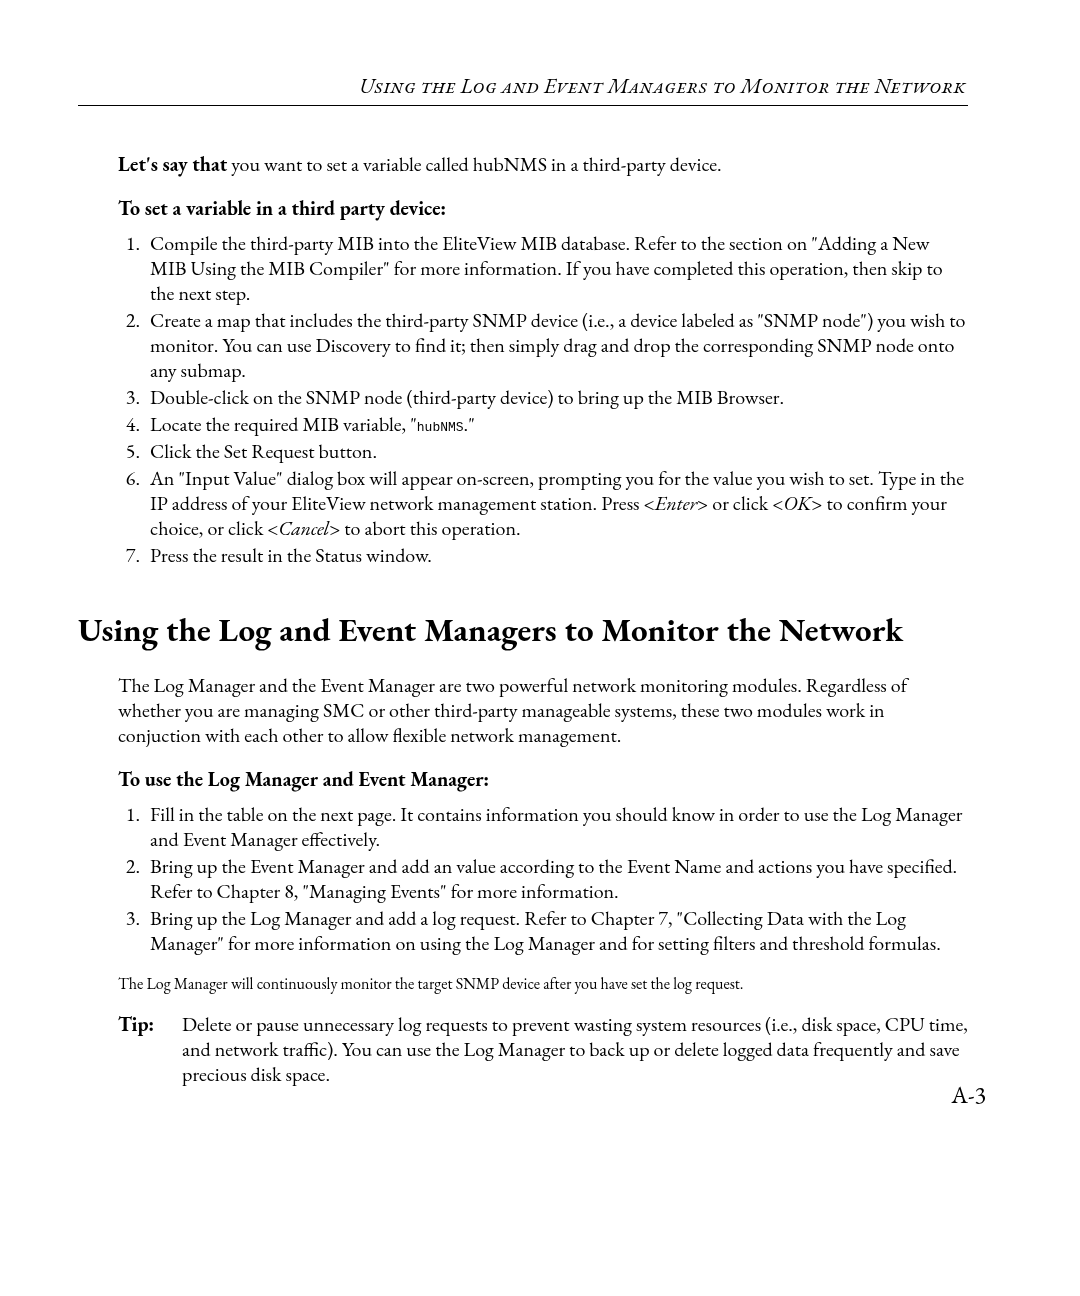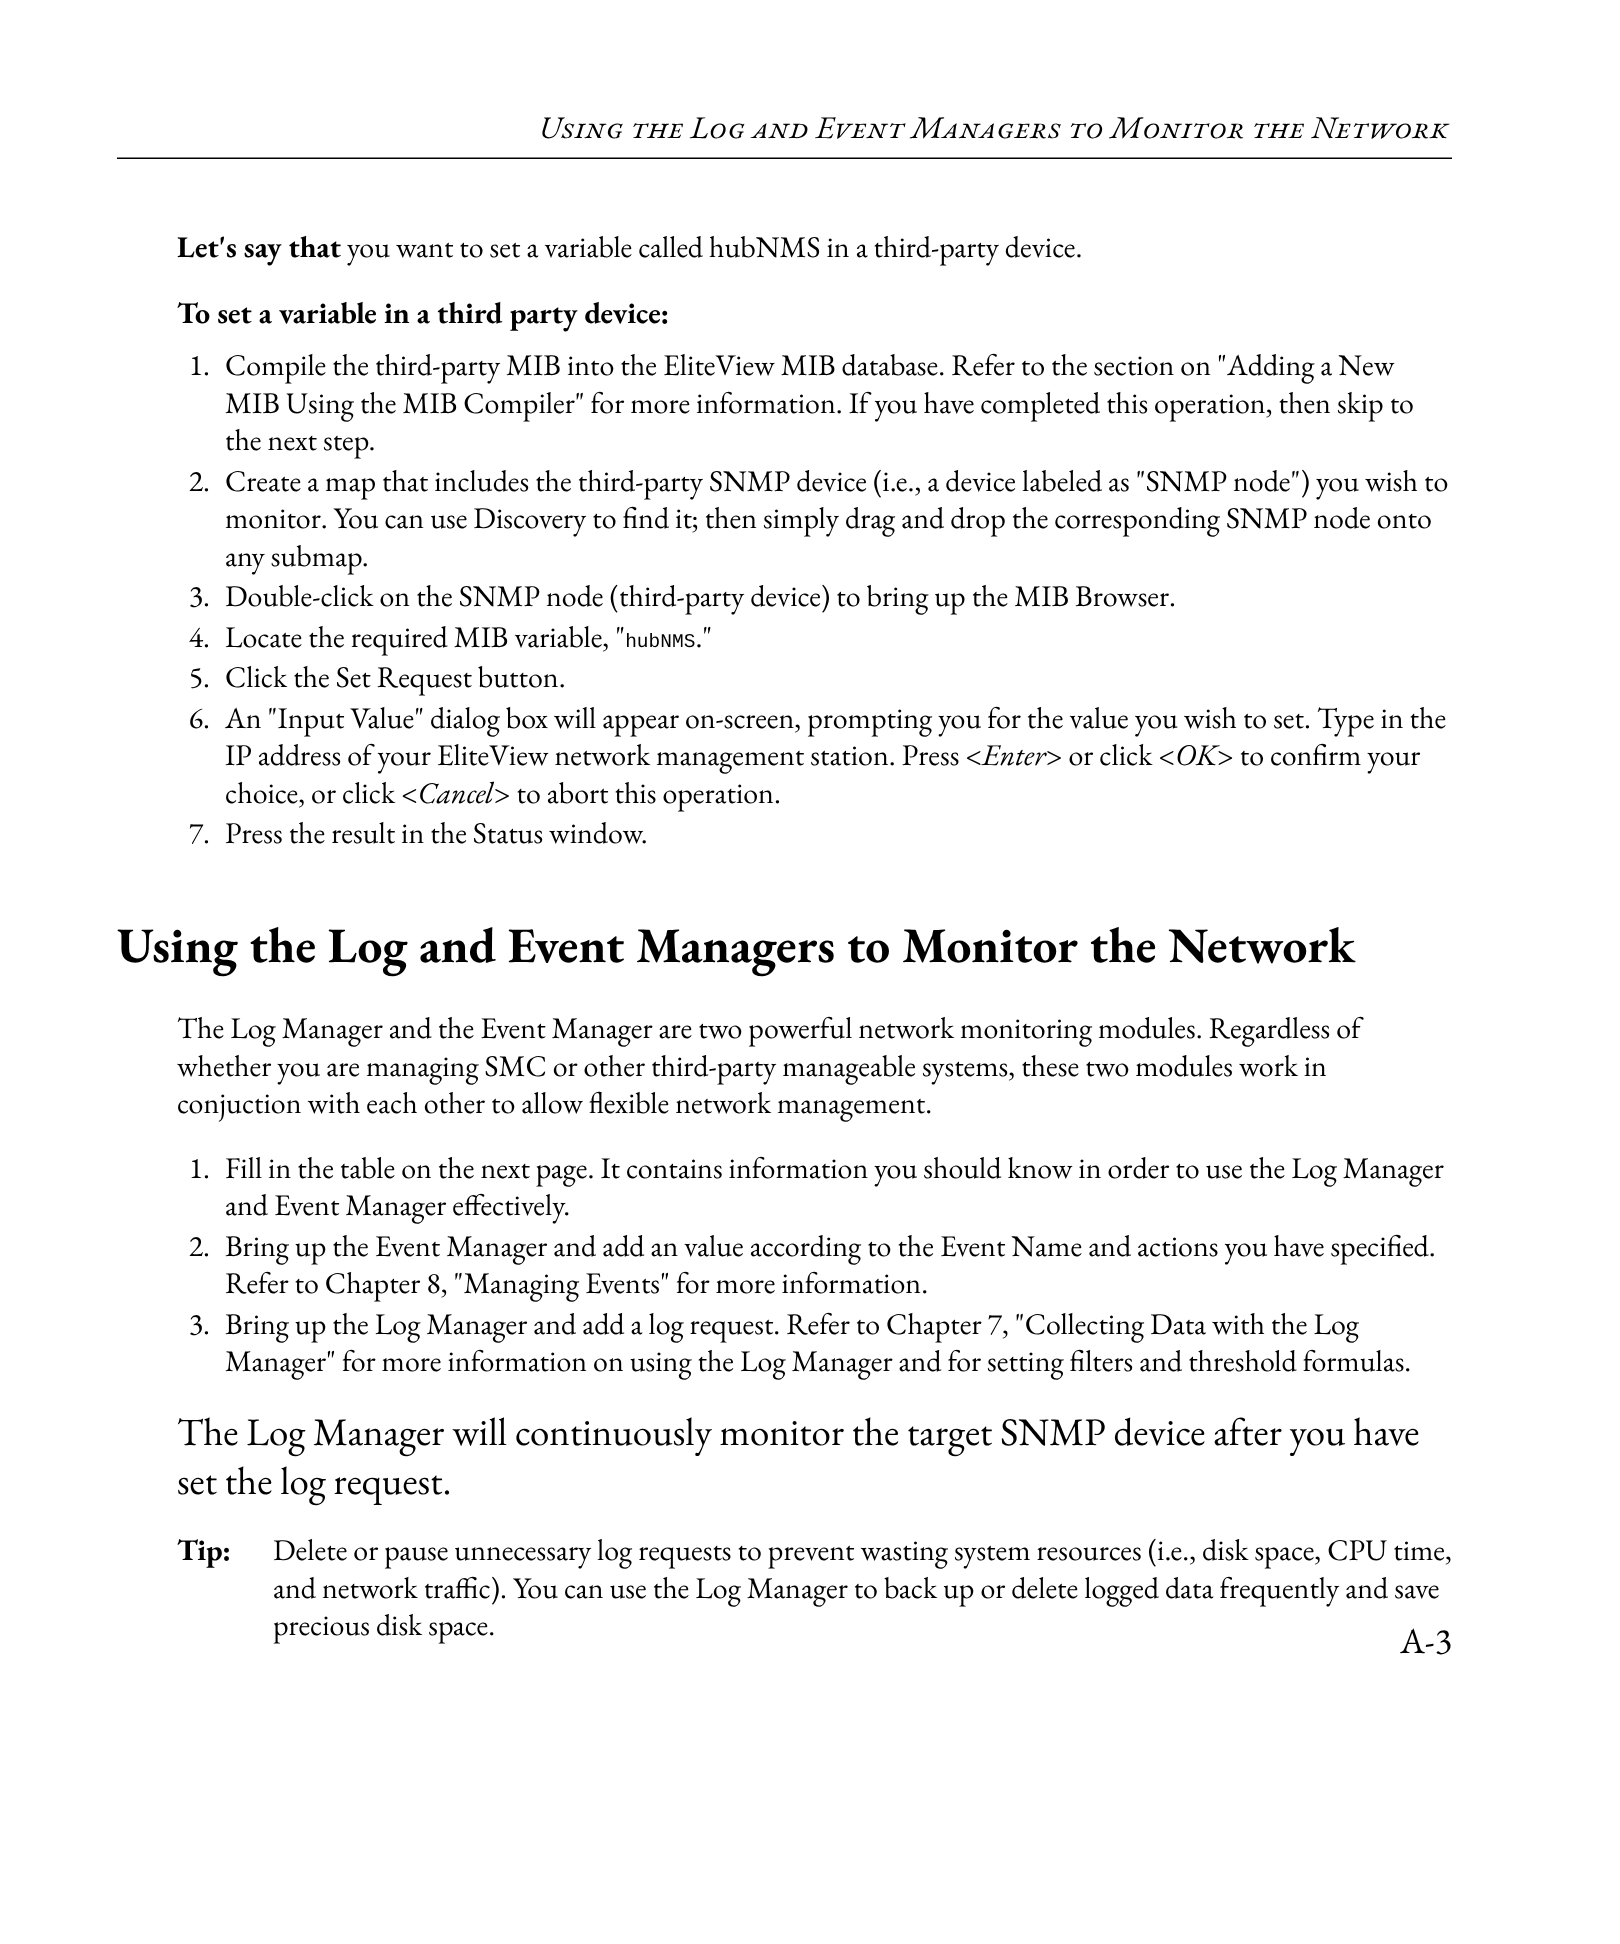--- a/index.html
+++ b/index.html
@@ -61,21 +61,21 @@
     font-family: "Courier New", Courier, monospace;
     font-size: 13px;
   }
   .ital { font-style: italic; }
   h1.section-title {
     font-size: 33px;
     font-weight: 700;
     margin: 40px 0 22px 0;
   }
   .follow-para {
-    font-size: 26px;
+    font-size: 16px;
     line-height: 1.25;
     margin: 6px 0 18px 0;
   }
   .tip-row {
     display: flex;
     font-size: 20px;
     line-height: 1.25;
     margin-top: 14px;
     justify-content: center;
   }
@@ -83,21 +83,21 @@
     font-weight: 700;
     width: 64px;
     flex: 0 0 64px;
   }
   .tip-text {
     flex: 1 1 auto;
   }
   .page-number {
     position: absolute;
     bottom: 186px;
-    right: 60px;
+    right: 42px;
     font-size: 24px;
   }
 </style>
 </head>
 <body>
 
 <div class="page">
 
   <div class="running-head">Using the Log and Event Managers to Monitor the Network</div>
 
@@ -121,20 +121,21 @@
       </li>
       <li>Press the result in the Status window.</li>
     </ol>
   </div>
 
   <h1 class="section-title">Using the Log and Event Managers to Monitor the Network</h1>
 
   <div class="body-block">
     <p class="para">The Log Manager and the Event Manager are two powerful network monitoring modules. Regardless of whether you are managing SMC or other third-party manageable systems, these two modules work in conjuction with each other to allow flexible network management.</p>
 
+    <div class="subhead">To use the Log Manager and Event Manager:</div>
 
     <ol class="steps">
       <li>Fill in the table on the next page. It contains information you should know in order to use the Log Manager and Event Manager effectively.</li>
       <li>Bring up the Event Manager and add an value according to the Event Name and actions you have specified. Refer to Chapter 8, "Managing Events" for more information.</li>
       <li>Bring up the Log Manager and add a log request. Refer to Chapter 7, "Collecting Data with the Log Manager" for more information on using the Log Manager and for setting filters and threshold formulas.</li>
     </ol>
 
     <p class="follow-para">The Log Manager will continuously monitor the target SNMP device after you have set the log request.</p>
 
     <div class="tip-row">

